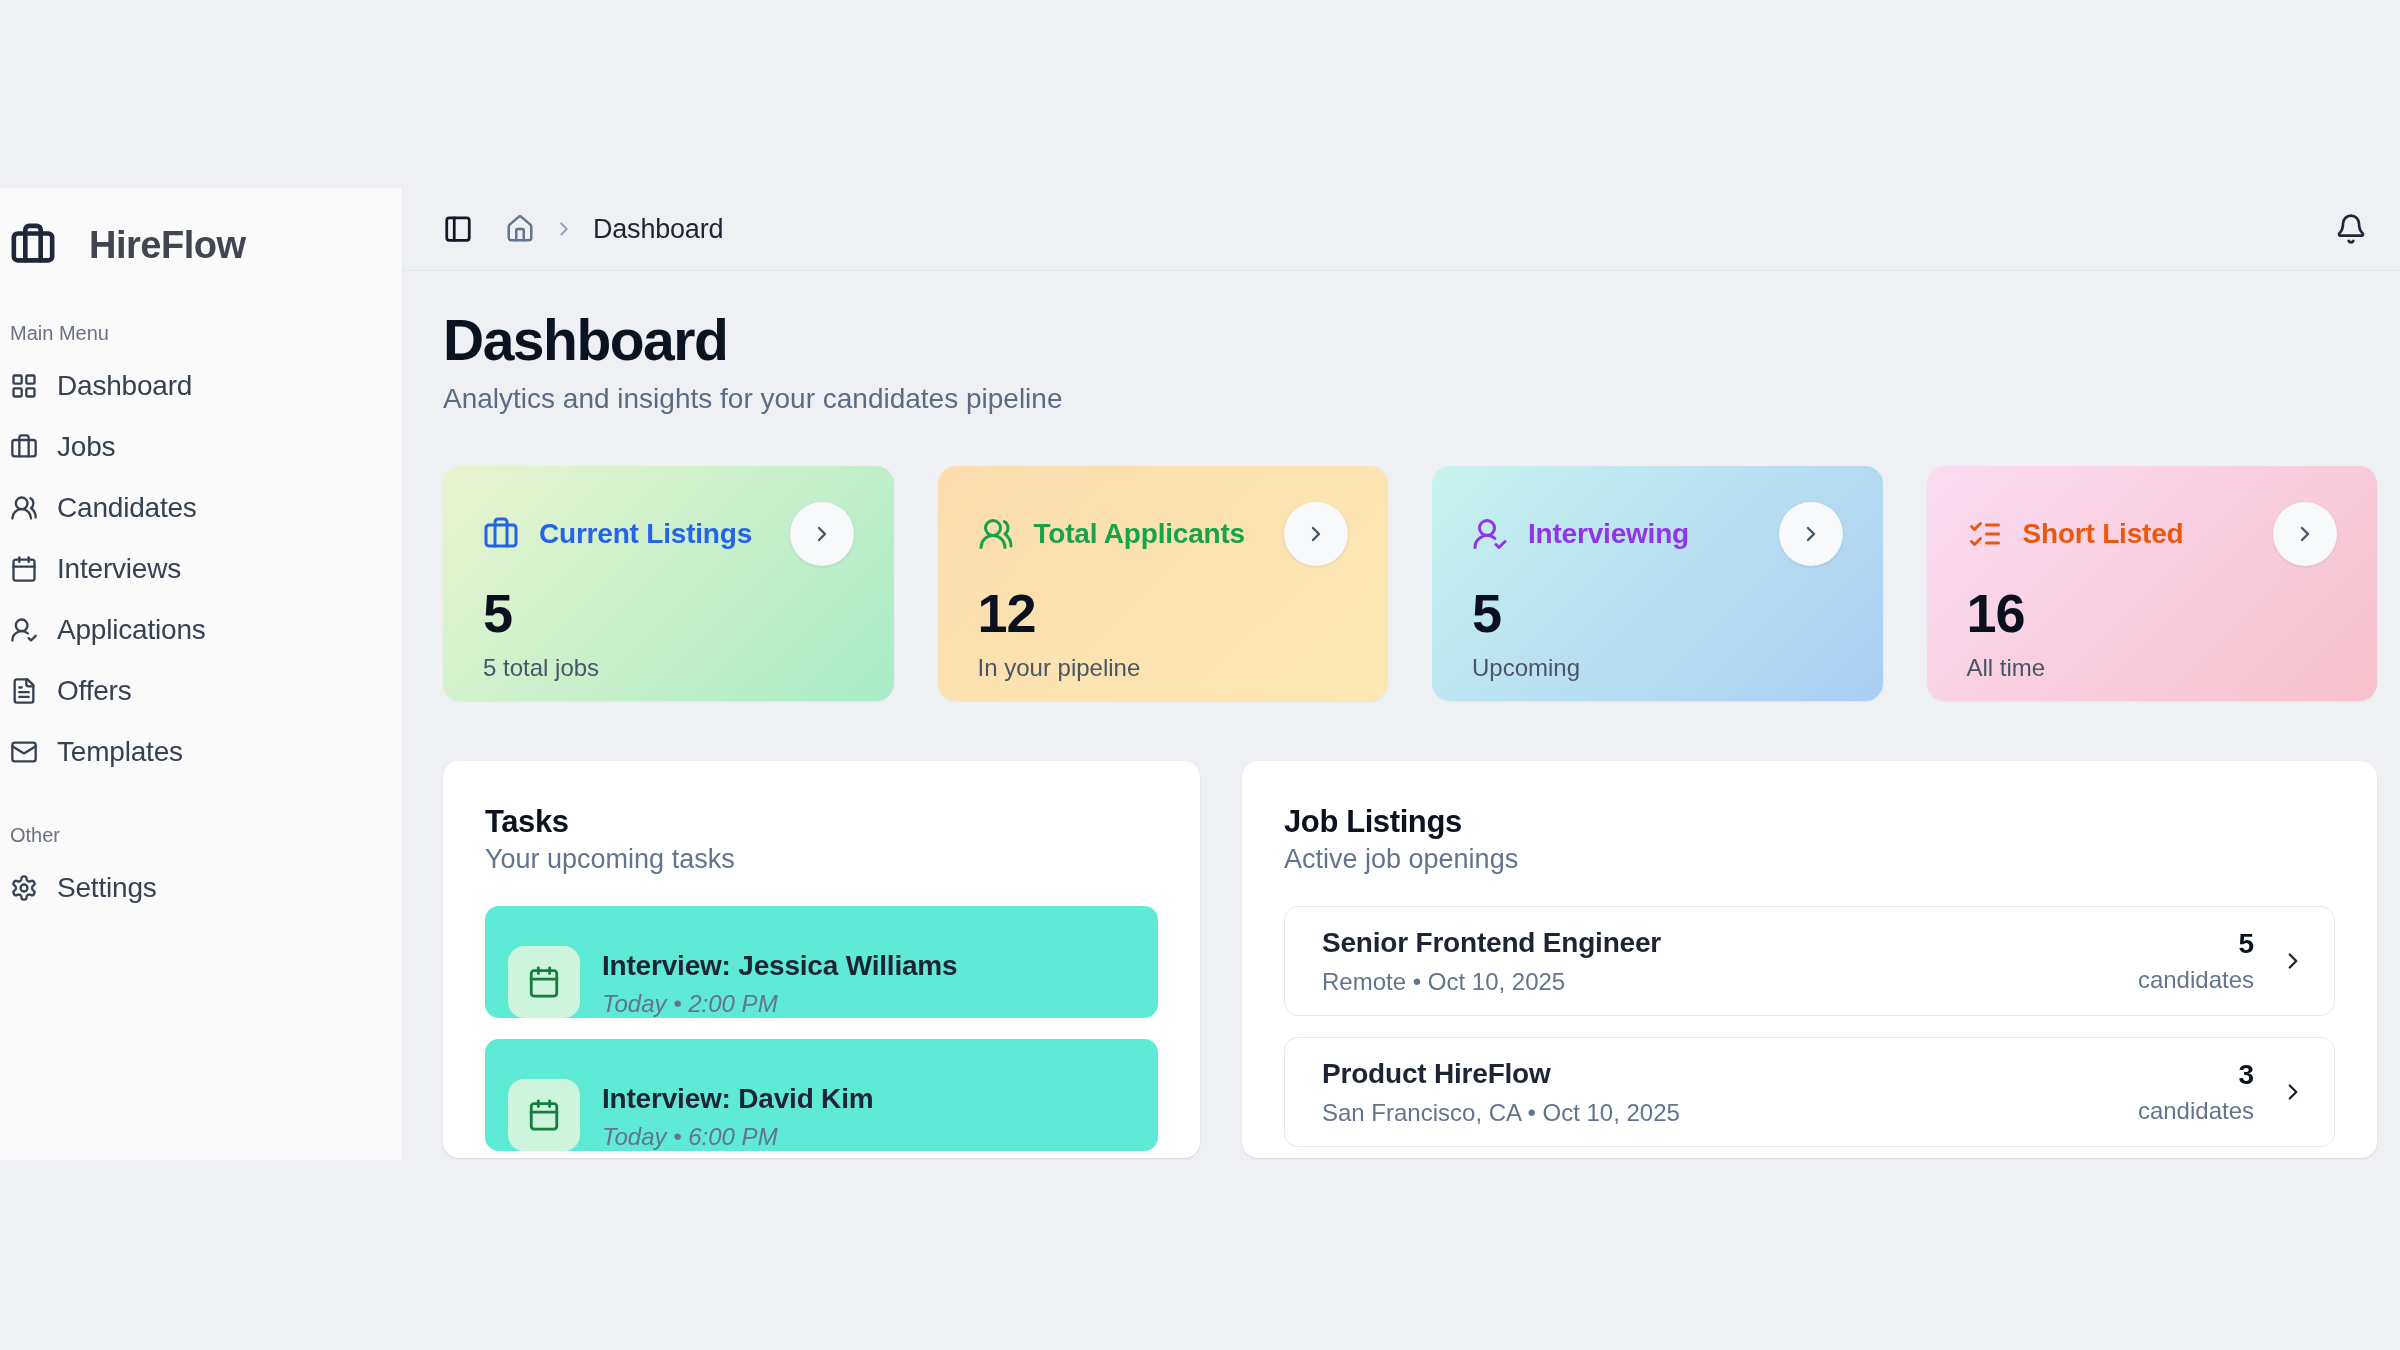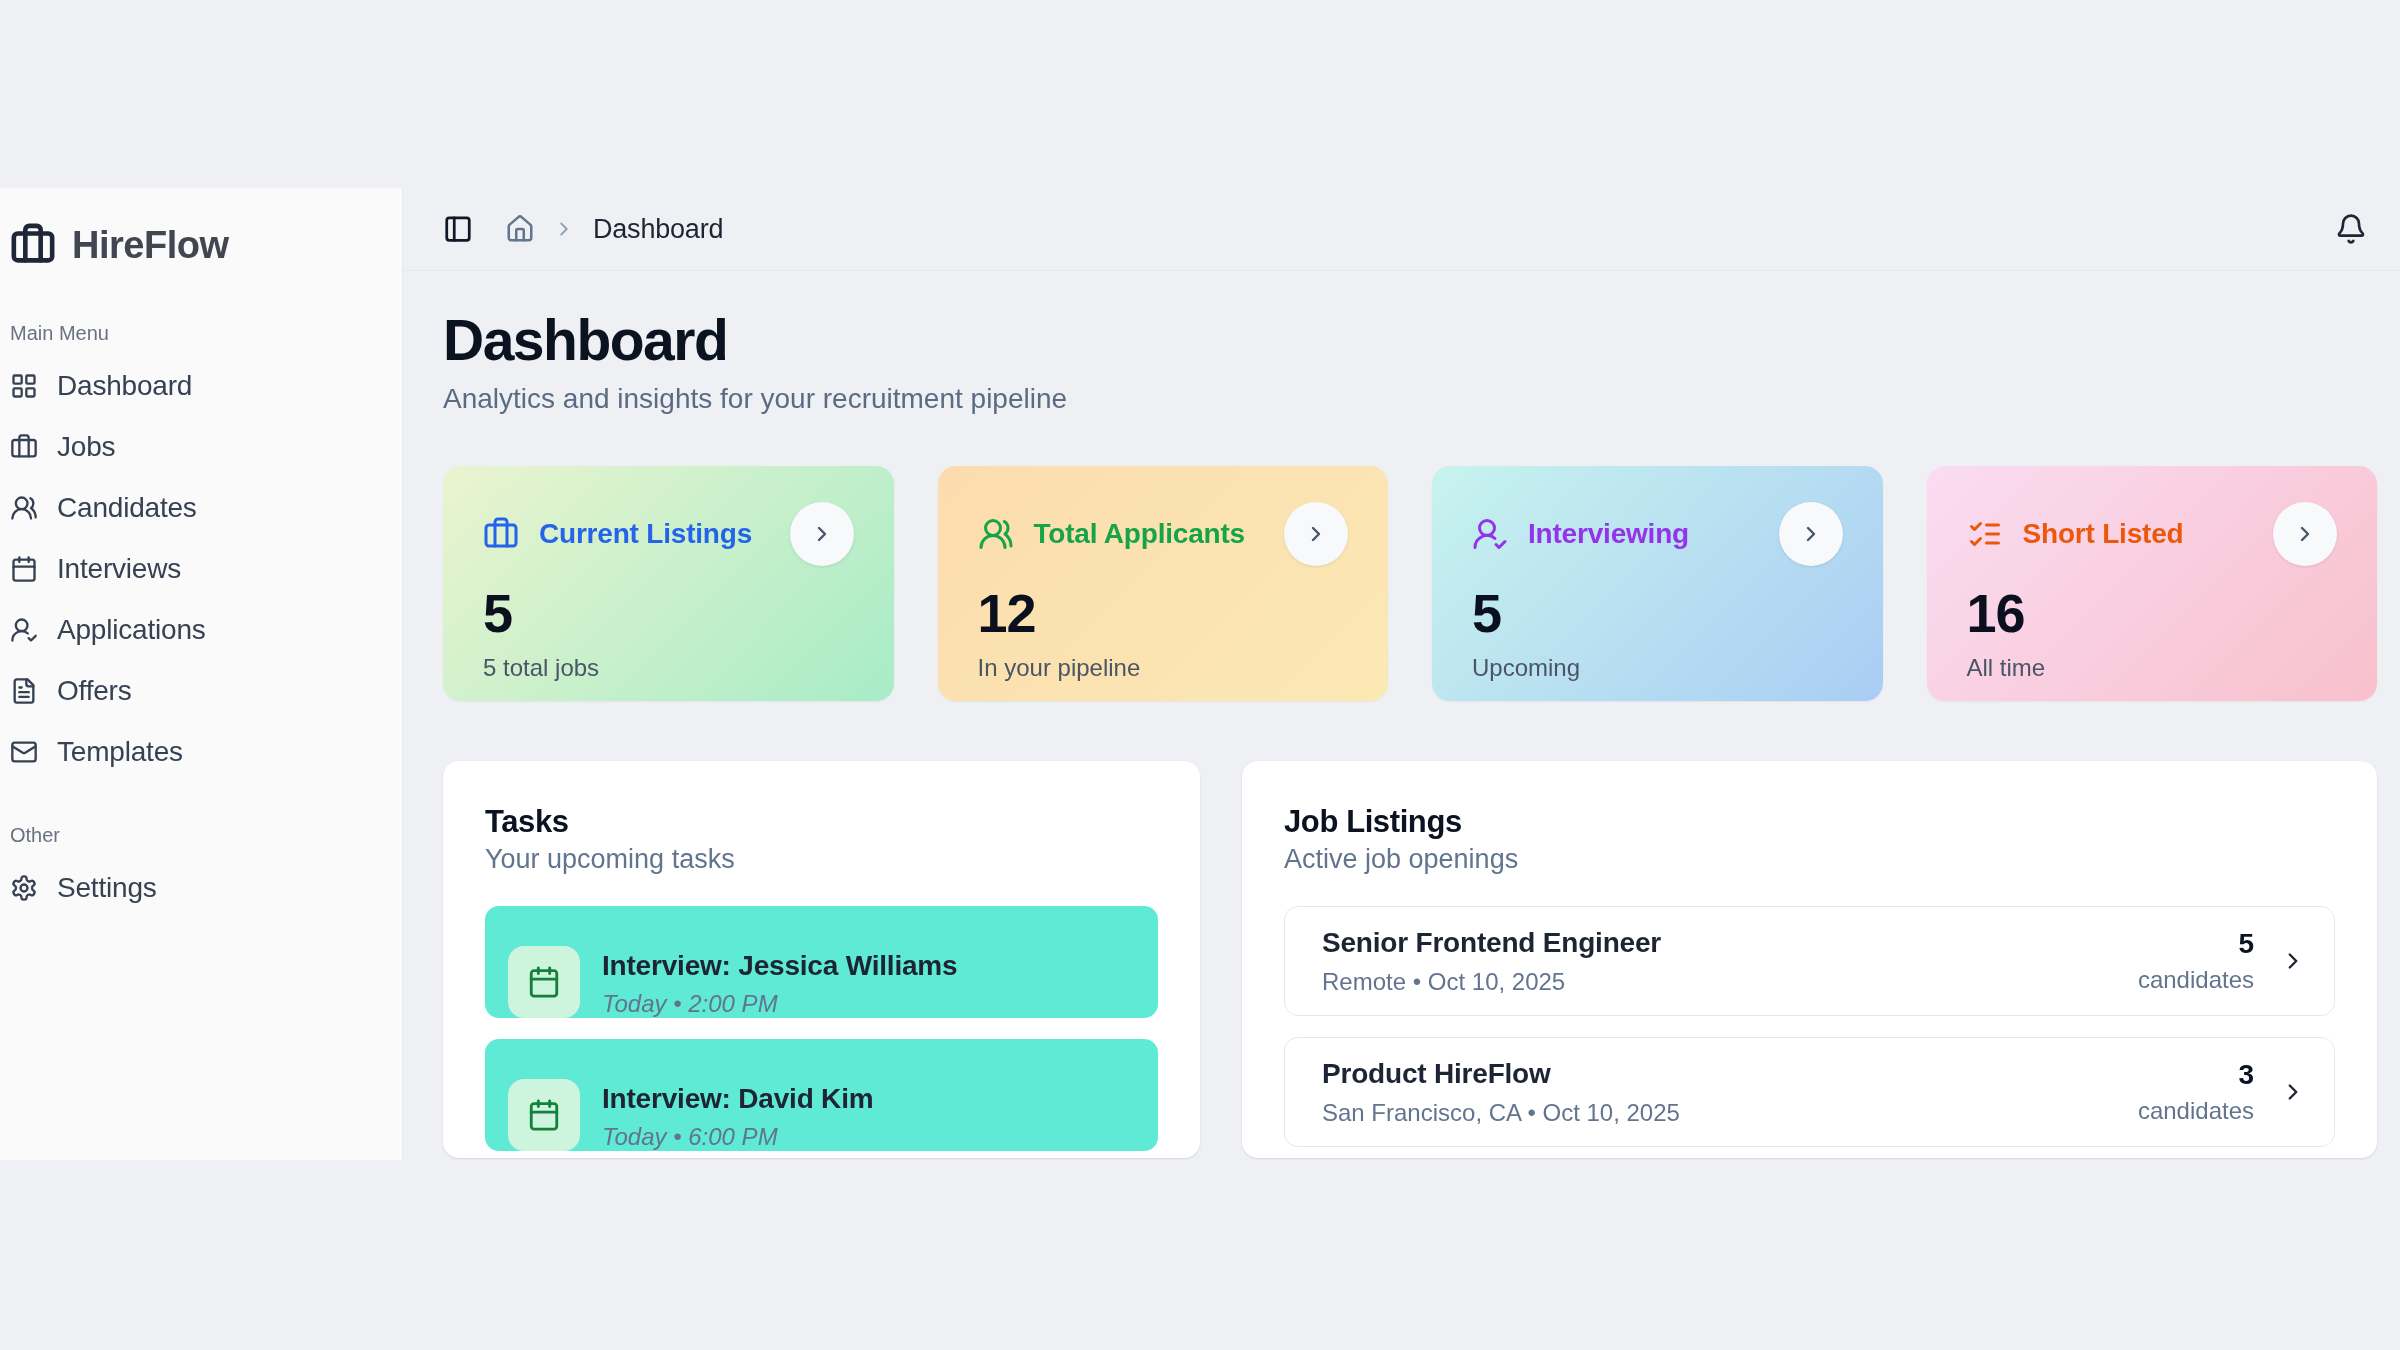--- a/index.html
+++ b/index.html
@@ -13,21 +13,21 @@
   svg { display:block; }
 
   
   .sidebar {
     position:absolute; left:0; top:188px; width:403px; height:972px;
     background:#fafafa; border-right:1px solid #e7e9ee;
     padding:24px 12px 0 8px;
   }
   .logo-row { display:flex; align-items:center; gap:16px; padding:2px 0 0 2px; height:64px; }
   .logo-icon { color:#1d2737; }
-  .logo-text { font-size:38px; font-weight:700; color:#414651; letter-spacing:-0.5px; }
+  .logo-text { font-size:38px; font-weight:700; color:#414651; letter-spacing:-0.5px;margin-left:17px; }
   .section-label { font-size:20px; color:#6a7282; font-weight:500; margin:46px 0 10px 2px; }
   .section-label.other { margin-top:42px; }
   .nav-item {
     display:flex; align-items:center; gap:19px; height:61px;
     padding-left:2px; border-radius:10px; cursor:pointer; color:#364153;
   }
   .nav-item .nav-ic { color:#364153; width:28px; }
   .nav-item .nav-label { font-size:28px; font-weight:500; letter-spacing:-0.2px; }
 
   
@@ -236,21 +236,21 @@
     <span class="bell">
       <svg width="32" height="32" viewBox="0 0 24 24" fill="none" stroke="currentColor" stroke-width="2" stroke-linecap="round" stroke-linejoin="round">
           <path d="M10.268 21a2 2 0 0 0 3.464 0"></path>
           <path d="M3.262 15.326A1 1 0 0 0 4 17h16a1 1 0 0 0 .74-1.673C19.41 13.956 18 12.499 18 8A6 6 0 0 0 6 8c0 4.499-1.411 5.956-2.738 7.326"></path>
         </svg>
     </span>
   </div>
 
   <div class="content">
     <h1 class="page-title">Dashboard</h1>
-    <div class="page-subtitle">Analytics and insights for your recruitment pipeline</div>
+    <div class="page-subtitle">Analytics and insights for your candidates pipeline</div>
 
     <div class="stats-row">
 
       <div class="stat-card" style="background: linear-gradient(135deg, rgb(234, 244, 207), rgb(167, 236, 199));">
         <div class="stat-top">
           <span class="stat-icon" style="color: rgb(37, 99, 235);">
             <svg width="36" height="36" viewBox="0 0 24 24" fill="none" stroke="currentColor" stroke-width="2" stroke-linecap="round" stroke-linejoin="round">
                 <path d="M16 20V4a2 2 0 0 0-2-2h-4a2 2 0 0 0-2 2v16"></path>
                 <rect width="20" height="14" x="2" y="6" rx="2"></rect>
               </svg>

